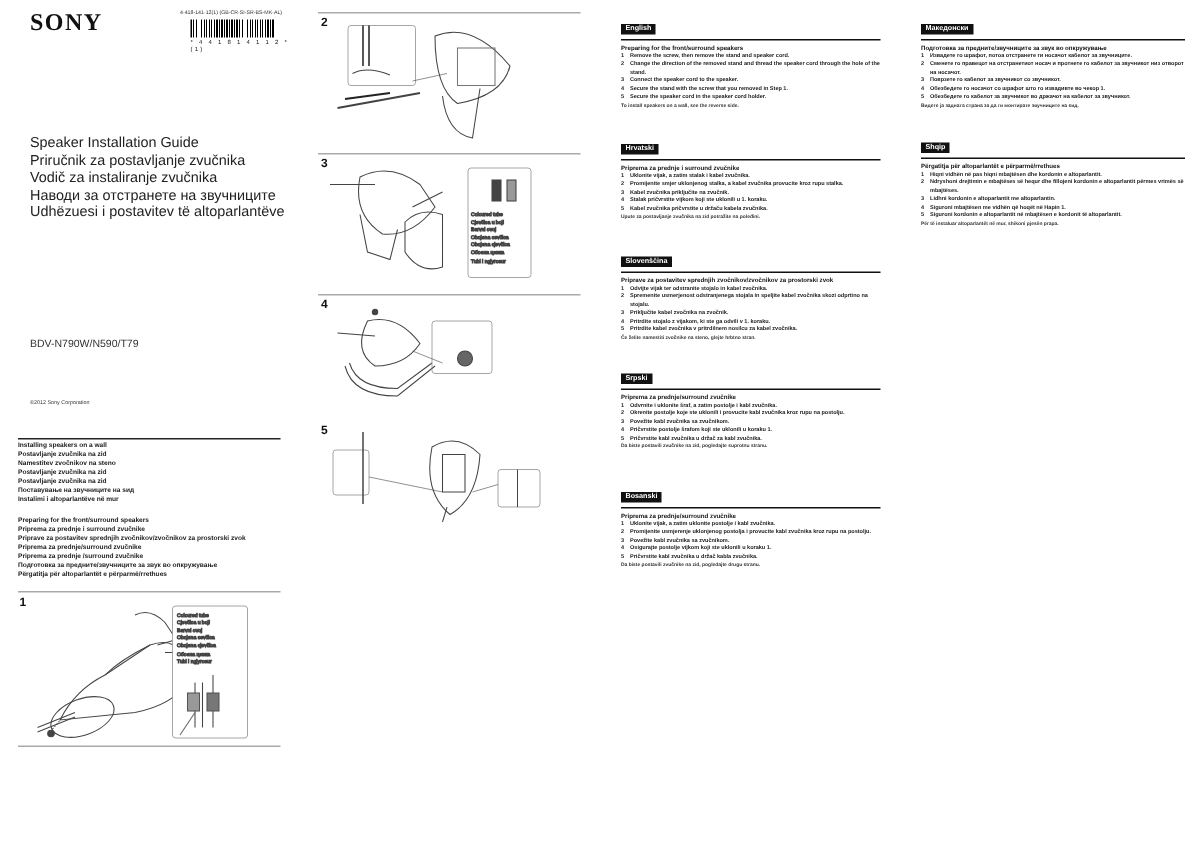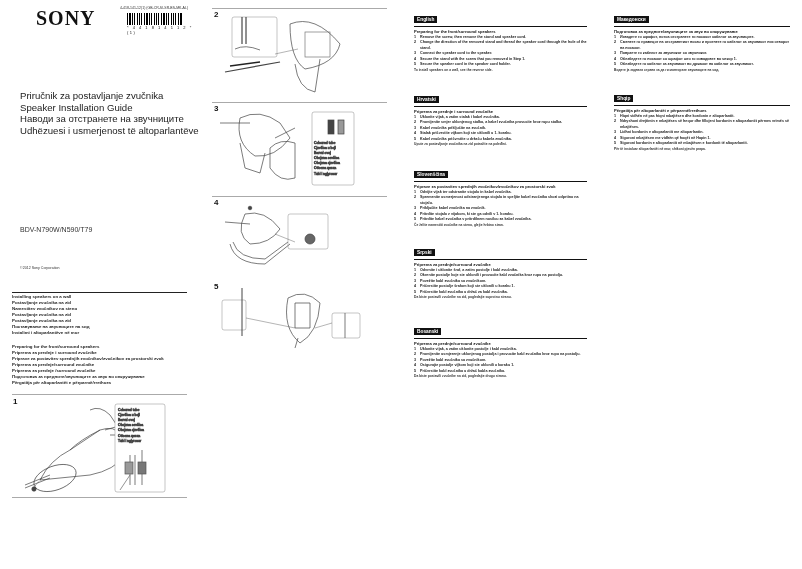--- a/index.html
+++ b/index.html
@@ -5,21 +5,21 @@
   * { margin: 0; padding: 0; box-sizing: border-box; }
   html, body { width: 802px; height: 569px; background: #fff; overflow: hidden; }
   body { font-family: "Liberation Sans", sans-serif; color: #111; position: relative; }
 
   .col { position: absolute; top: 0; }
   #col1 { left: 0; width: 200px; height: 569px; }
   #col2 { left: 200px; width: 200px; height: 569px; }
   #col3 { left: 410px; width: 200px; height: 569px; }
   #col4 { left: 610px; width: 192px; height: 569px; }
 
-  .logo { position: absolute; left: 20px; top: 7px; font-family: "Liberation Serif", serif; font-weight: bold; font-size: 20px; letter-spacing: 1px; margin-left: 16px; }
+  .logo { position: absolute; left: 20px; top: 7px; font-family: "Liberation Serif", serif; font-weight: bold; font-size: 16px; letter-spacing: 1px; }
   .partno { position: absolute; left: 120px; top: 6px; font-size: 3.5px; color: #333; }
   .barcode { position: absolute; left: 127px; top: 13px; width: 56px; height: 12px;
     background: repeating-linear-gradient(90deg, #000 0 1px, #fff 1px 2px, #000 2px 2.6px, #fff 2.6px 3.4px); }
   .barnums { position: absolute; left: 127px; top: 25px; font-size: 4px; letter-spacing: 1.5px; }
 
   .titles { position: absolute; left: 20px; top: 90px; font-size: 9.6px; line-height: 11.6px; color: #222; }
   .model { position: absolute; left: 20px; top: 226px; font-size: 7px; color: #333; }
   .copyright { position: absolute; left: 20px; top: 266px; font-size: 3.6px; color: #333; }
 
   .hrule { position: absolute; height: 0; border-top: 1.4px solid #222; }
@@ -46,24 +46,25 @@
 </head>
 <body>
 
 <div id="col1" class="col">
   <div class="logo">SONY</div>
   <div class="partno">4-418-141-12(1) (GB-CR-SI-SR-BS-MK-AL)</div>
   <div class="barcode"></div>
   <div class="barnums">* 4 4 1 8 1 4 1 1 2 * (1)</div>
 
   <div class="titles">
+    <div>Speaker Installation Guide</div>
     <div>Priručnik za postavljanje zvučnika</div>
-    <div>Speaker Installation Guide</div>
+    <div>Vodič za instaliranje zvučnika</div>
     <div>Наводи за отстранете на звучниците</div>
-    <div>Udhëzuesi i usmerjenost të altoparlantëve</div>
+    <div>Udhëzuesi i postavitev të altoparlantëve</div>
   </div>
 
   <div class="model">BDV-N790W/N590/T79</div>
   <div class="copyright">©2012 Sony Corporation</div>
 
   <div class="hrule" style="left:12px; top:292px; width:175px;"></div>
   <div class="subhead-block" style="top:294px;">
     <div>Installing speakers on a wall</div>
     <div>Postavljanje zvučnika na zid</div>
     <div>Namestitev zvočnikov na steno</div>

